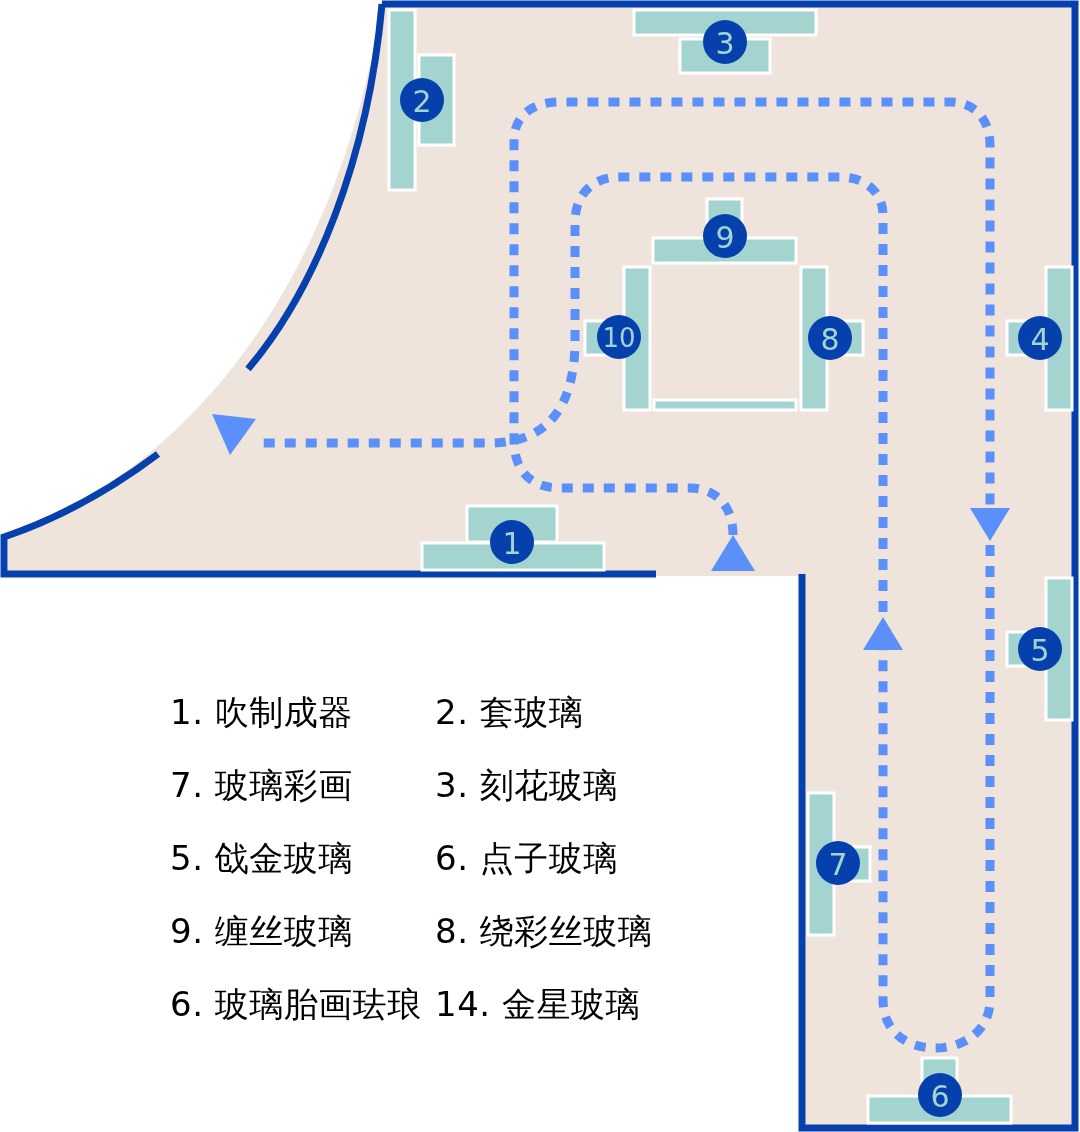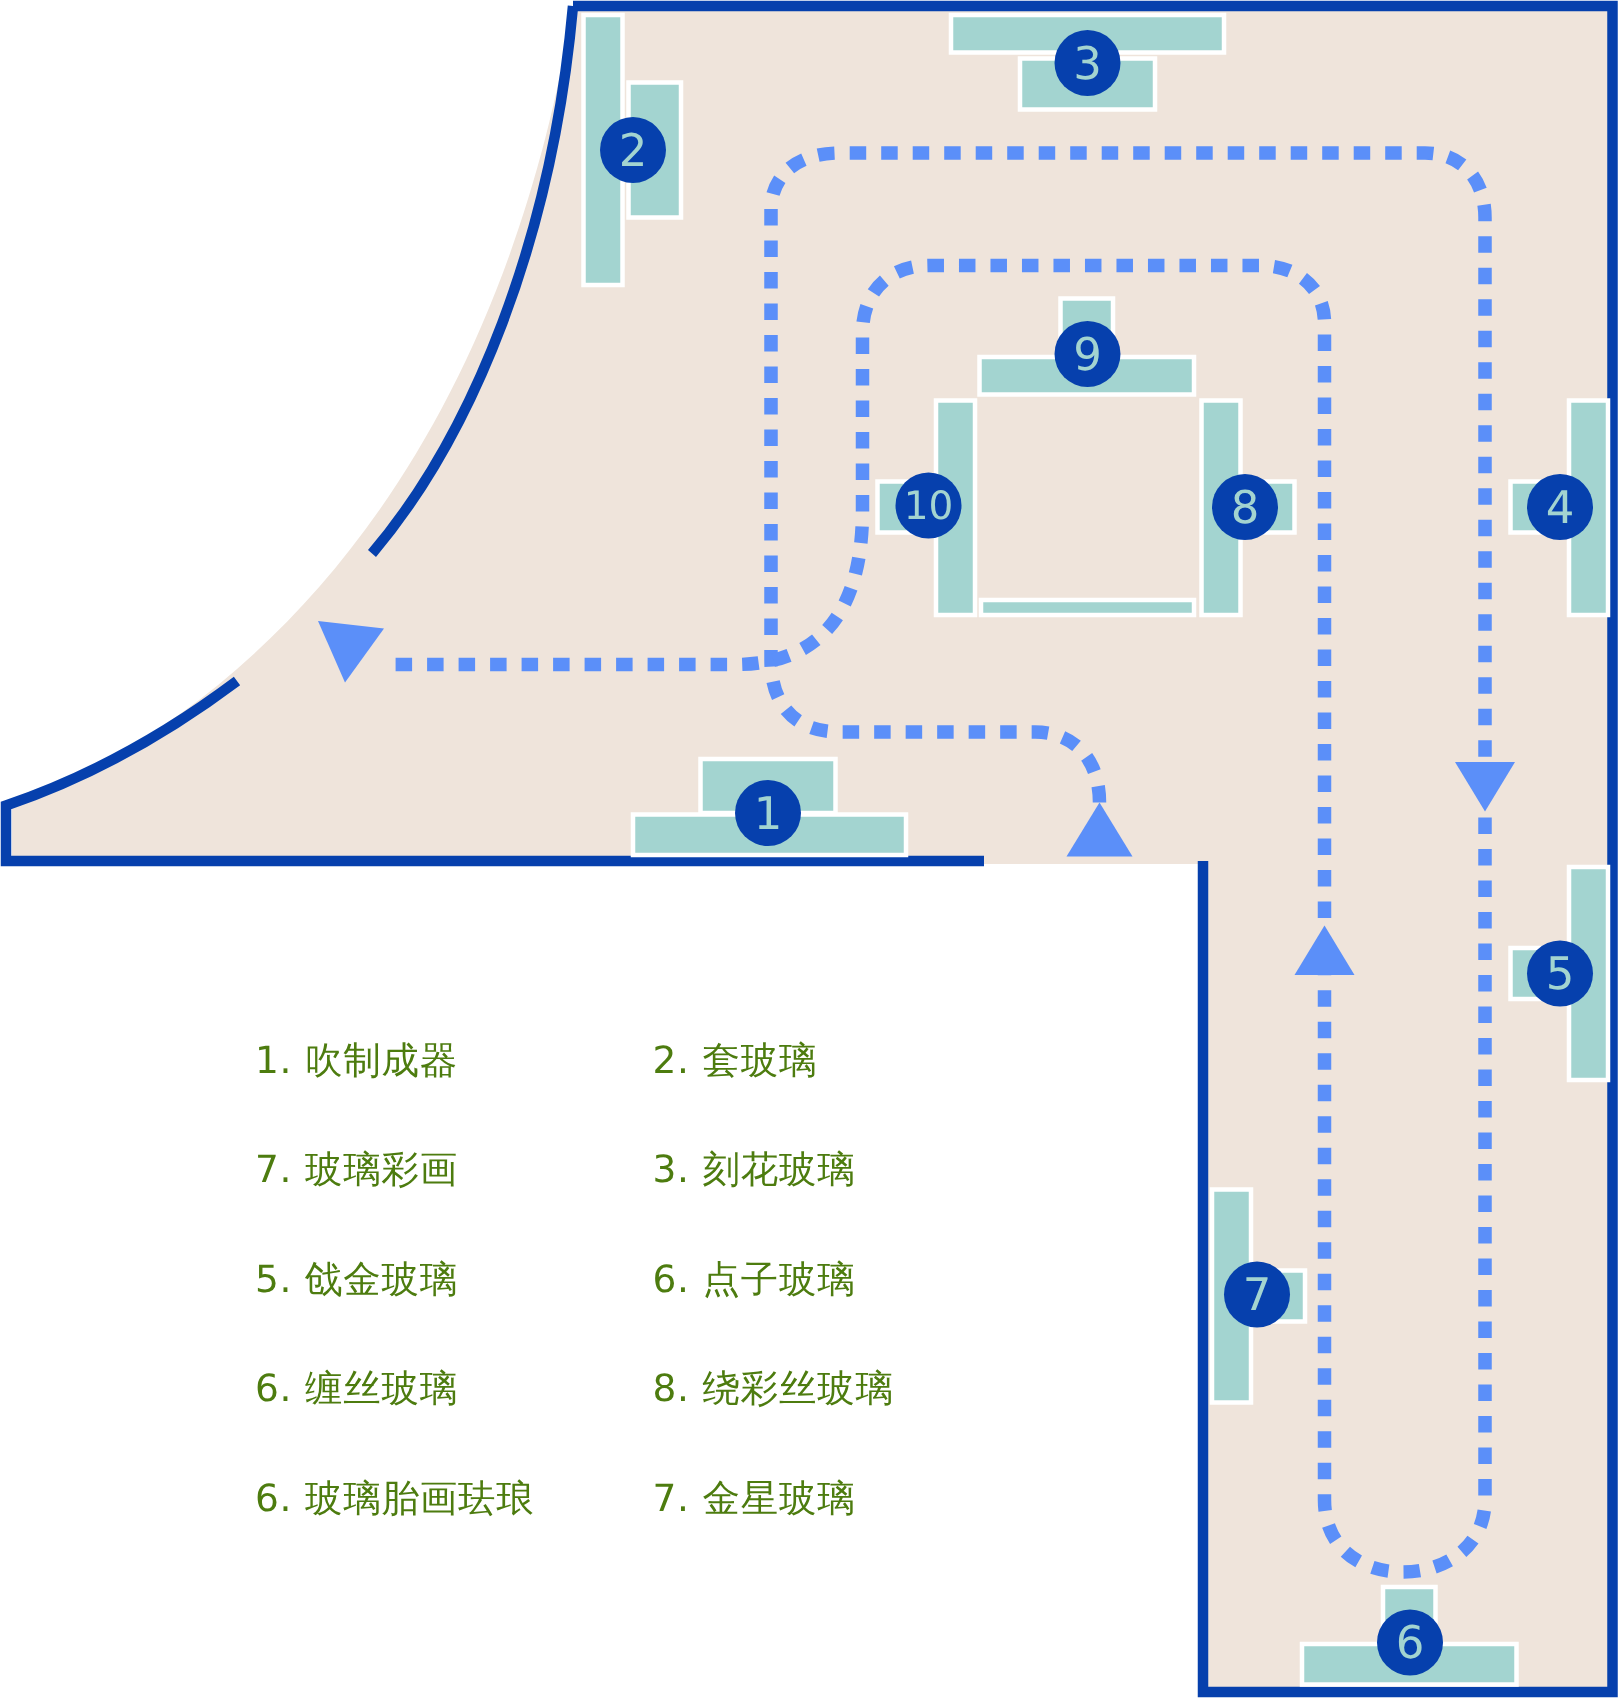--- a/index.html
+++ b/index.html
@@ -1,19 +1,19 @@
 <!DOCTYPE html>
 <html><head>
 <meta charset="utf-8">
 <style>
   html, body { margin: 0; padding: 0; background: #ffffff; }
   body { width: 1080px; height: 1132px; position: relative; overflow: hidden; font-family: "DejaVu Sans", sans-serif; }
   #map { position: absolute; left: 0; top: 0; }
   .legend { position: absolute; left: 170px; top: 690px; width: 500px; }
-  .legend-item { position: absolute; font-size: 25px; color: #4d7c0f; white-space: nowrap; letter-spacing: 0.5px; }
+  .legend-item { position: absolute; font-size: 34px; color: #000000; white-space: nowrap; letter-spacing: 0.5px; }
   .badge-text { font-family: "DejaVu Sans", sans-serif; font-size: 30px; fill: #a3d4d0; text-anchor: middle; dominant-baseline: central; }
   .badge-text.small { font-size: 26px; }
 </style>
 </head>
 <body>
 
 <svg id="map" width="1080" height="1132" viewBox="0 0 1080 1132">
 
   <path fill="#efe4db" d="M382,4 L1075,4 L1075,1127 L802,1127 L802,576 L8,576 L8,536 C160,480 330,320 382,4 Z"></path>
 
@@ -115,17 +115,17 @@
   </g>
 </svg>
 
 <div class="legend">
   <div class="legend-item" style="left:0;top:0">1. 吹制成器</div>
   <div class="legend-item" style="left:265px;top:0">2. 套玻璃</div>
   <div class="legend-item" style="left:0;top:73px">7. 玻璃彩画</div>
   <div class="legend-item" style="left:265px;top:73px">3. 刻花玻璃</div>
   <div class="legend-item" style="left:0;top:146px">5. 戗金玻璃</div>
   <div class="legend-item" style="left:265px;top:146px">6. 点子玻璃</div>
-  <div class="legend-item" style="left:0;top:219px">6. 缠丝玻璃</div>
+  <div class="legend-item" style="left:0;top:219px">9. 缠丝玻璃</div>
   <div class="legend-item" style="left:265px;top:219px">8. 绕彩丝玻璃</div>
   <div class="legend-item" style="left:0;top:292px">6. 玻璃胎画珐琅</div>
-  <div class="legend-item" style="left:265px;top:292px">7. 金星玻璃</div>
+  <div class="legend-item" style="left:265px;top:292px">14. 金星玻璃</div>
 </div>
 
 </body></html>

